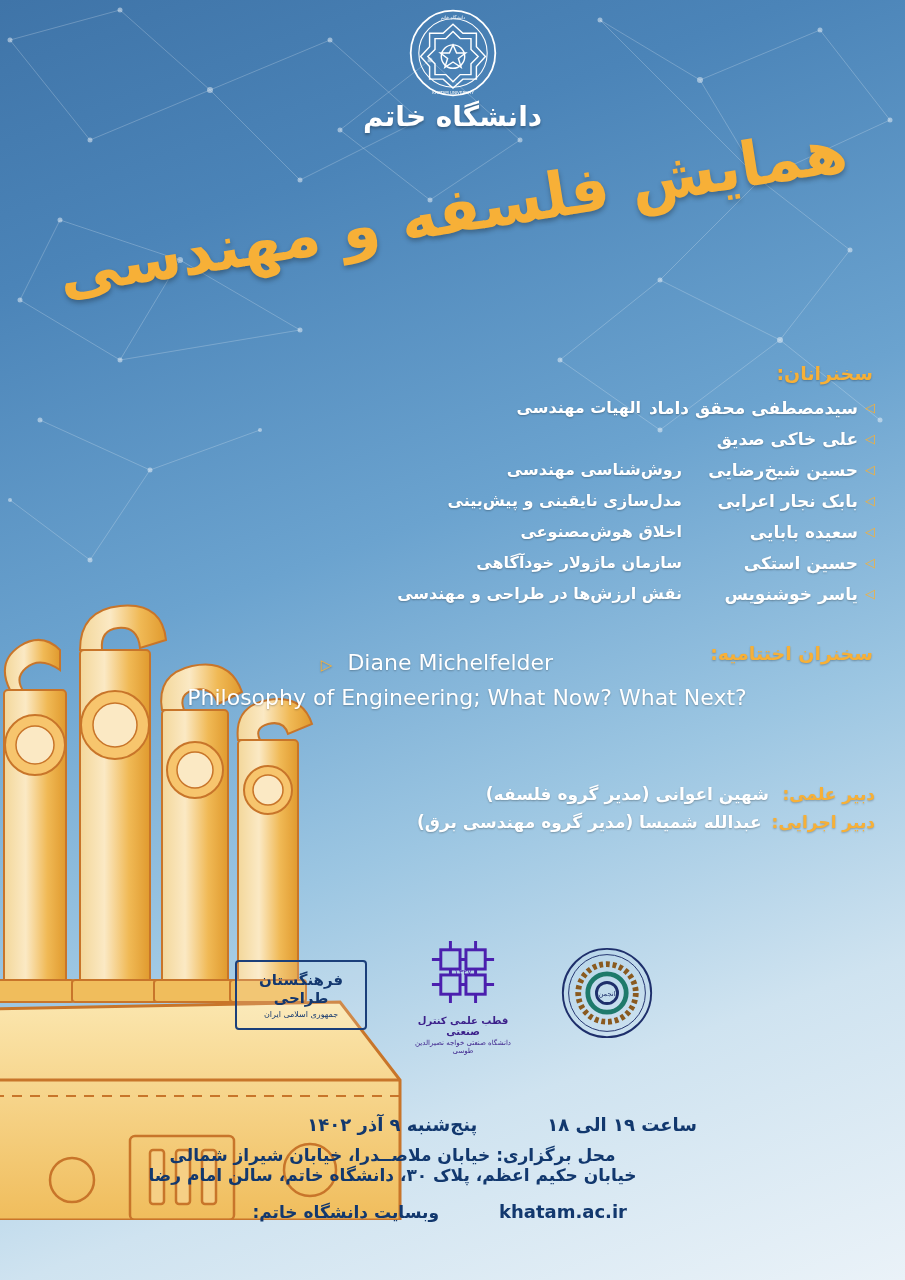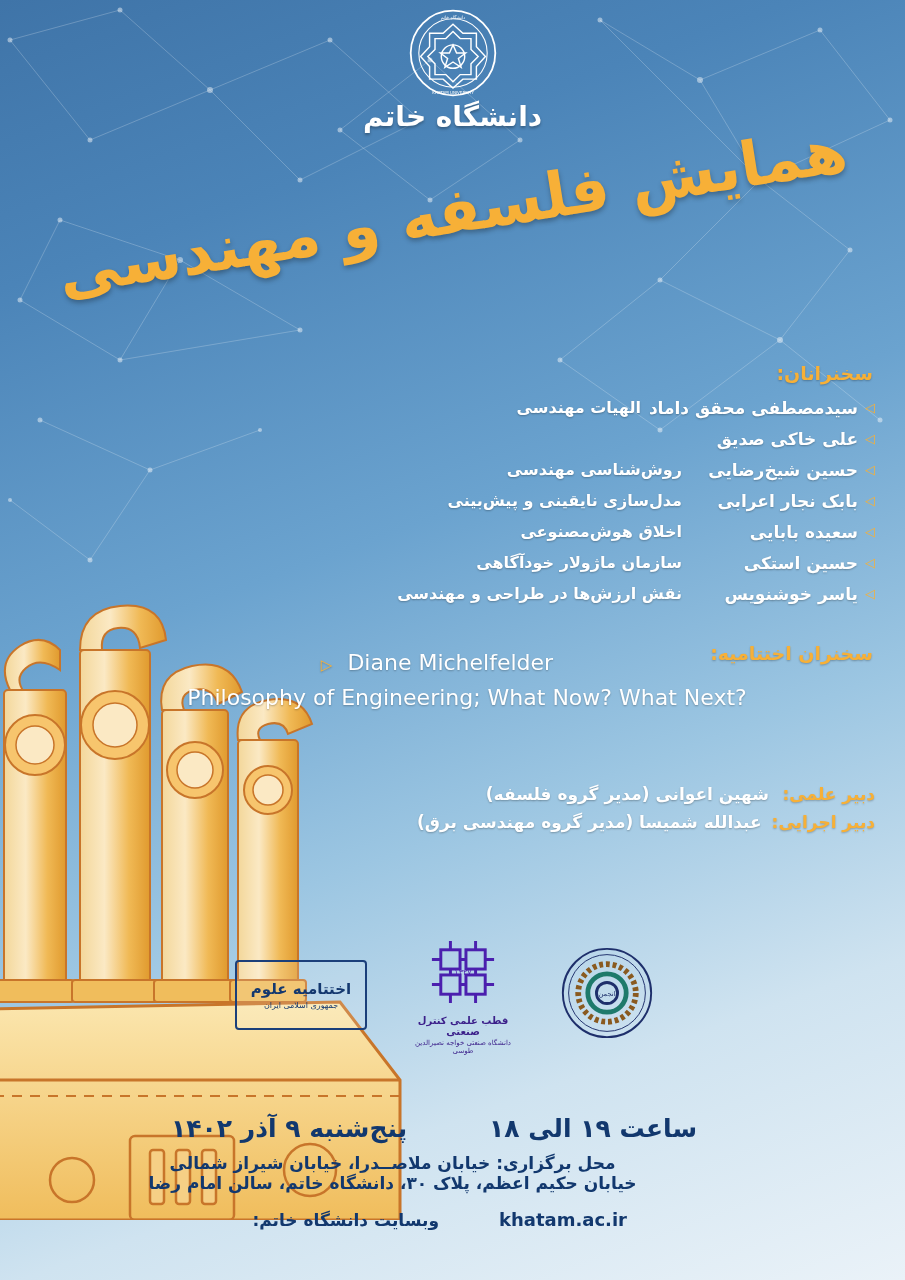--- a/index.html
+++ b/index.html
@@ -254,24 +254,23 @@
   }
   .date-row {
     display: flex;
     justify-content: flex-start;
     align-items: baseline;
     gap: 70px;
     padding-top: 24px;
     padding-right: 180px;
   }
   .date-text, .time-text {
-    font-size: 25px;
+    font-size: 18px;
     font-weight: bold;
     color: #12386e;
-    margin-left: 12px;
   }
   .venue-line {
     font-size: 17px;
     font-weight: bold;
     color: #12386e;
     margin-top: 10px;
     text-align: center;
     padding-right: 120px;
   }
   .venue-line2 {
@@ -523,21 +522,21 @@
     <div class="sec-row">
       <span class="sec-label">دبیر اجرایی:</span>
       <span class="sec-value">عبدالله شمیسا (مدیر گروه مهندسی برق)</span>
     </div>
   </div>
 
   <div class="sponsors">
 
     <div class="sponsor">
       <div class="sponsor-farhangestan">
-        <div class="t1">اختتامیه علوم</div>
+        <div class="t1">فرهنگستان طراحی</div>
         <div class="t2">جمهوری اسلامی ایران</div>
       </div>
     </div>
 
     <div class="sponsor sponsor-control">
       <svg width="74" height="74" viewBox="0 0 100 100">
         <g fill="none" stroke="#4b1fae" stroke-width="4">
           <rect x="20" y="20" width="26" height="26"></rect>
           <rect x="54" y="20" width="26" height="26"></rect>
           <rect x="20" y="54" width="26" height="26"></rect>

